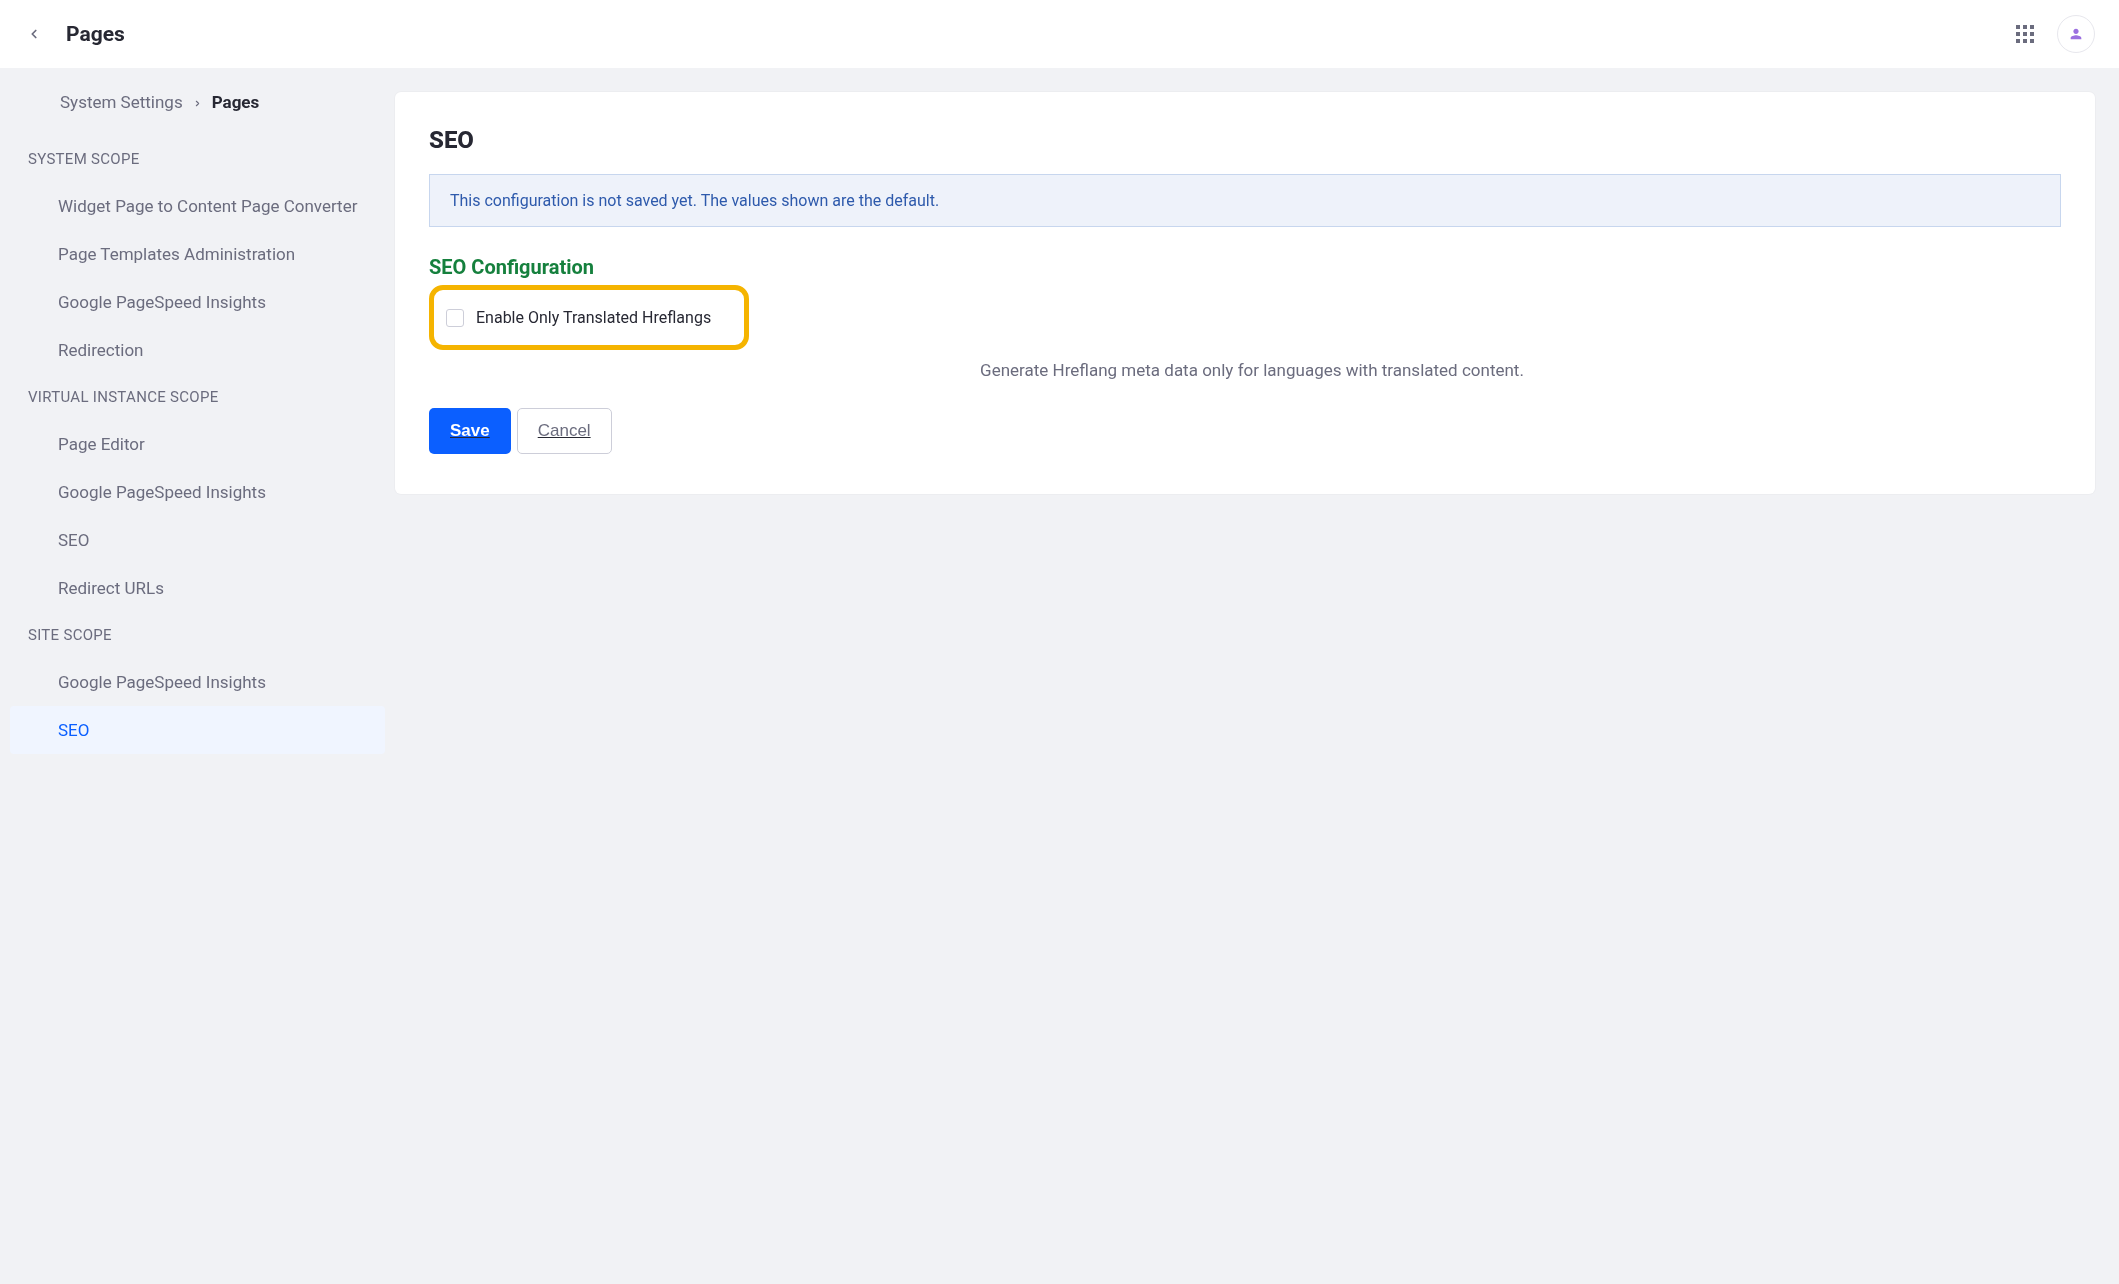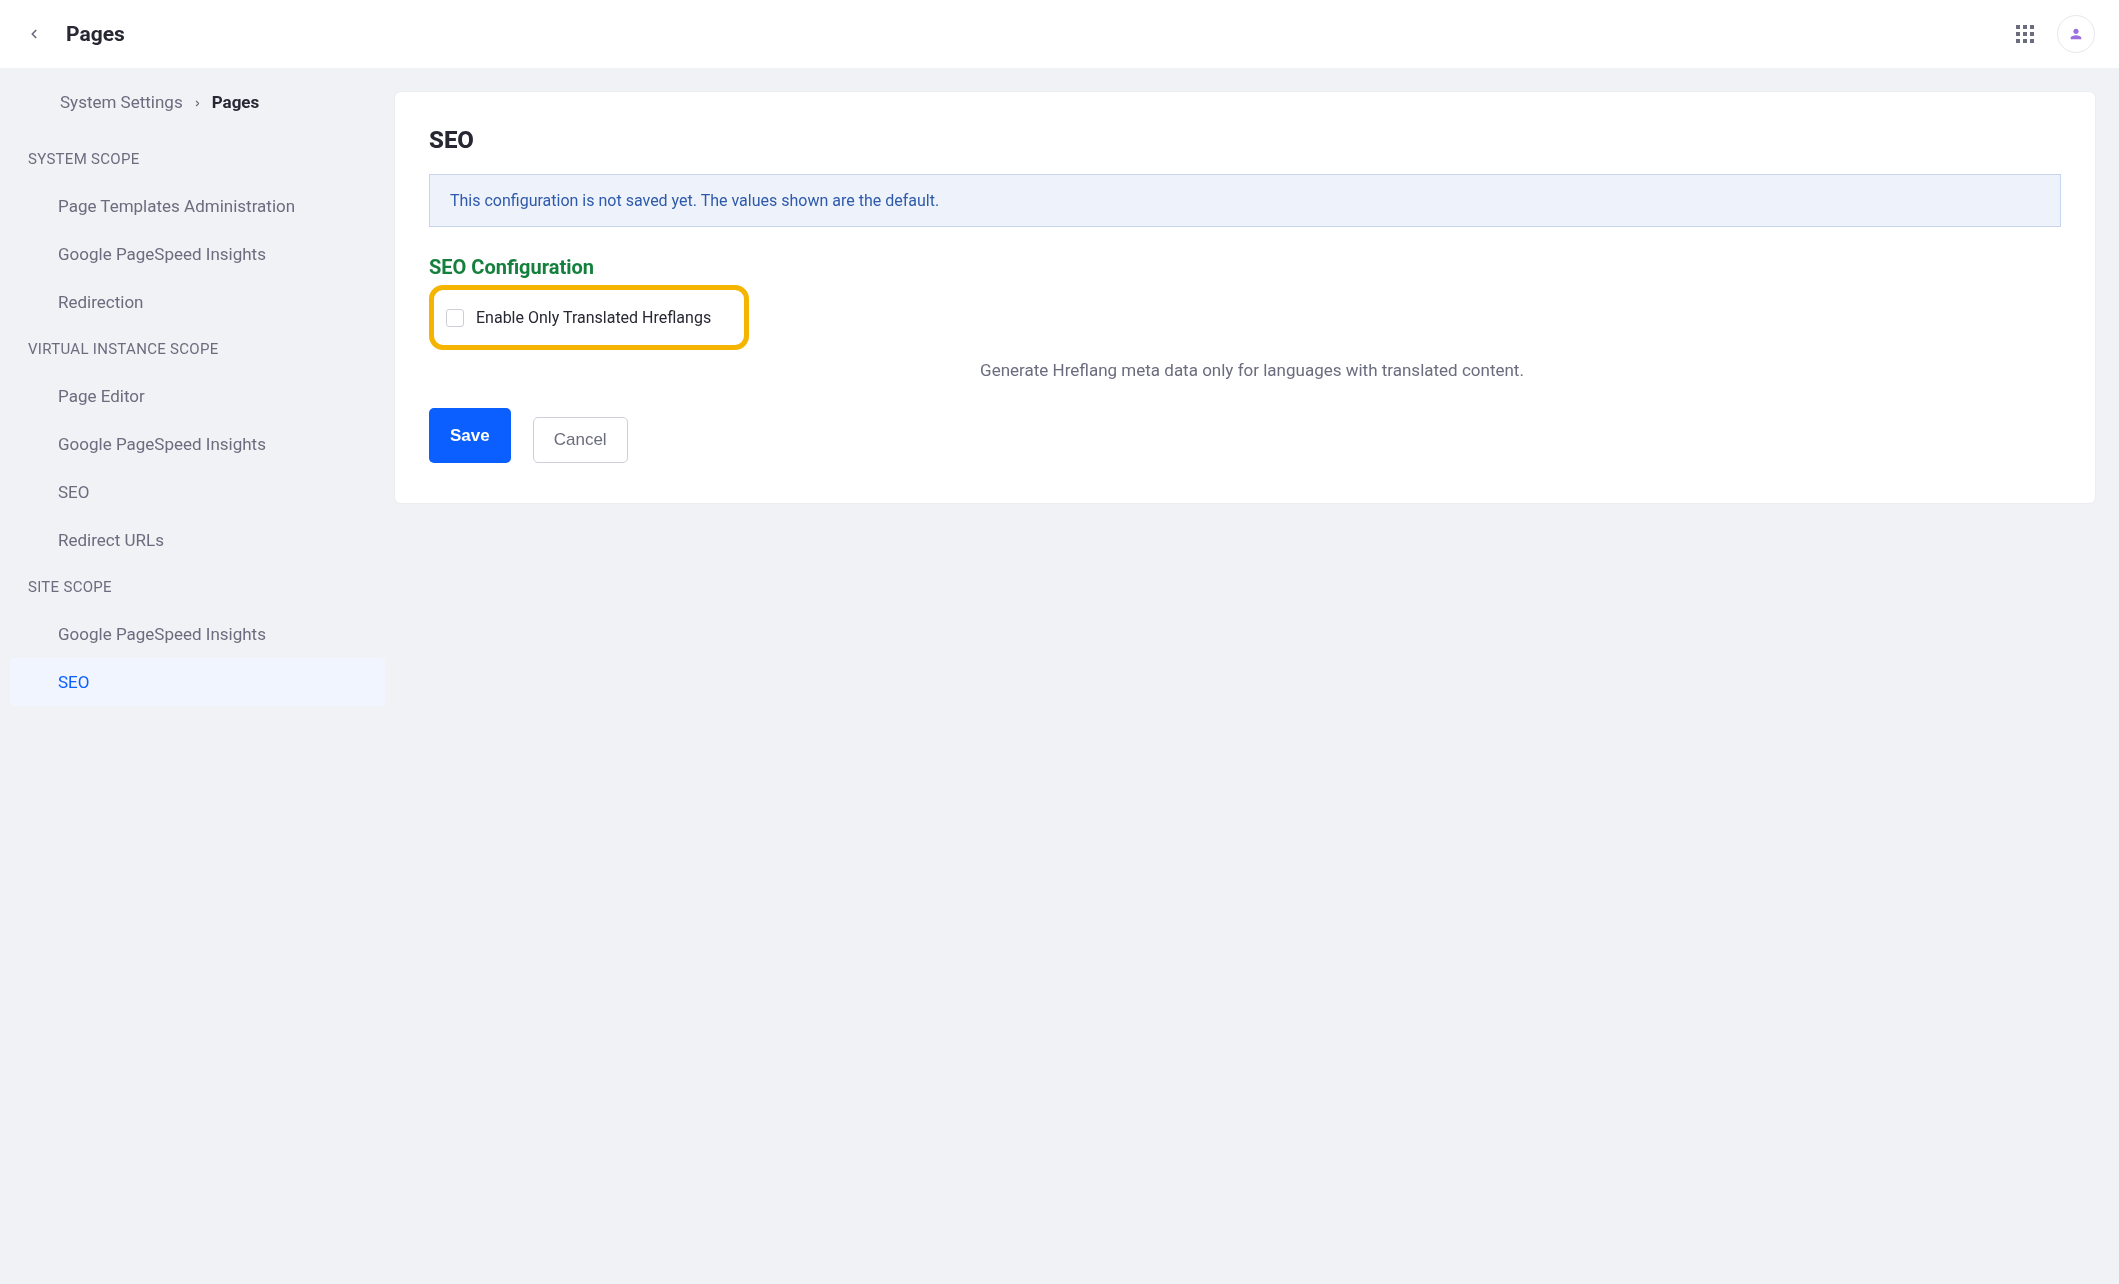--- a/index.html
+++ b/index.html
@@ -186,39 +186,39 @@
   }
   .description {
     font-size: 17px;
     color: #6b6c7e;
     padding: 6px 0 0 14px;
     margin-bottom: 28px;
     text-align: center;
   }
   .button-row {
     display: flex;
-    gap: 22px;
+    gap: 6px;
+    text-decoration: underline;
   }
   .btn {
     padding: 12px 20px;
     font-size: 17px;
     border-radius: 5px;
     cursor: pointer;
     border: 1px solid transparent;
   }
   .btn-primary {
     background: #0b5fff;
     color: #ffffff;
     font-weight: 700;
   }
   .btn-secondary {
     background: #ffffff;
     color: #6b6c7e;
     border-color: #cdced9;
-    margin-top: 9px;
   }
 </style>
 </head>
 <body>
 
 <div class="topbar">
   <div class="topbar-left">
     <div class="back-btn">
       <svg viewBox="0 0 24 24" fill="none" stroke="currentColor" stroke-width="3" stroke-linecap="round" stroke-linejoin="round">
           <polyline points="15 18 9 12 15 6"></polyline>
@@ -255,20 +255,21 @@
       <span class="crumb-link">System Settings</span>
       <span class="crumb-sep">
         <svg viewBox="0 0 24 24" fill="none" stroke="currentColor" stroke-width="3" stroke-linecap="round" stroke-linejoin="round">
             <polyline points="9 18 15 12 9 6"></polyline>
           </svg>
       </span>
       <span class="crumb-current">Pages</span>
     </div>
 
     <div class="nav-group-header">SYSTEM SCOPE</div>
+    <div class="nav-item">Widget Page to Content Page Converter</div>
     <div class="nav-item">Page Templates Administration</div>
     <div class="nav-item">Google PageSpeed Insights</div>
     <div class="nav-item">Redirection</div>
 
     <div class="nav-group-header">VIRTUAL INSTANCE SCOPE</div>
     <div class="nav-item">Page Editor</div>
     <div class="nav-item">Google PageSpeed Insights</div>
     <div class="nav-item">SEO</div>
     <div class="nav-item">Redirect URLs</div>
 

